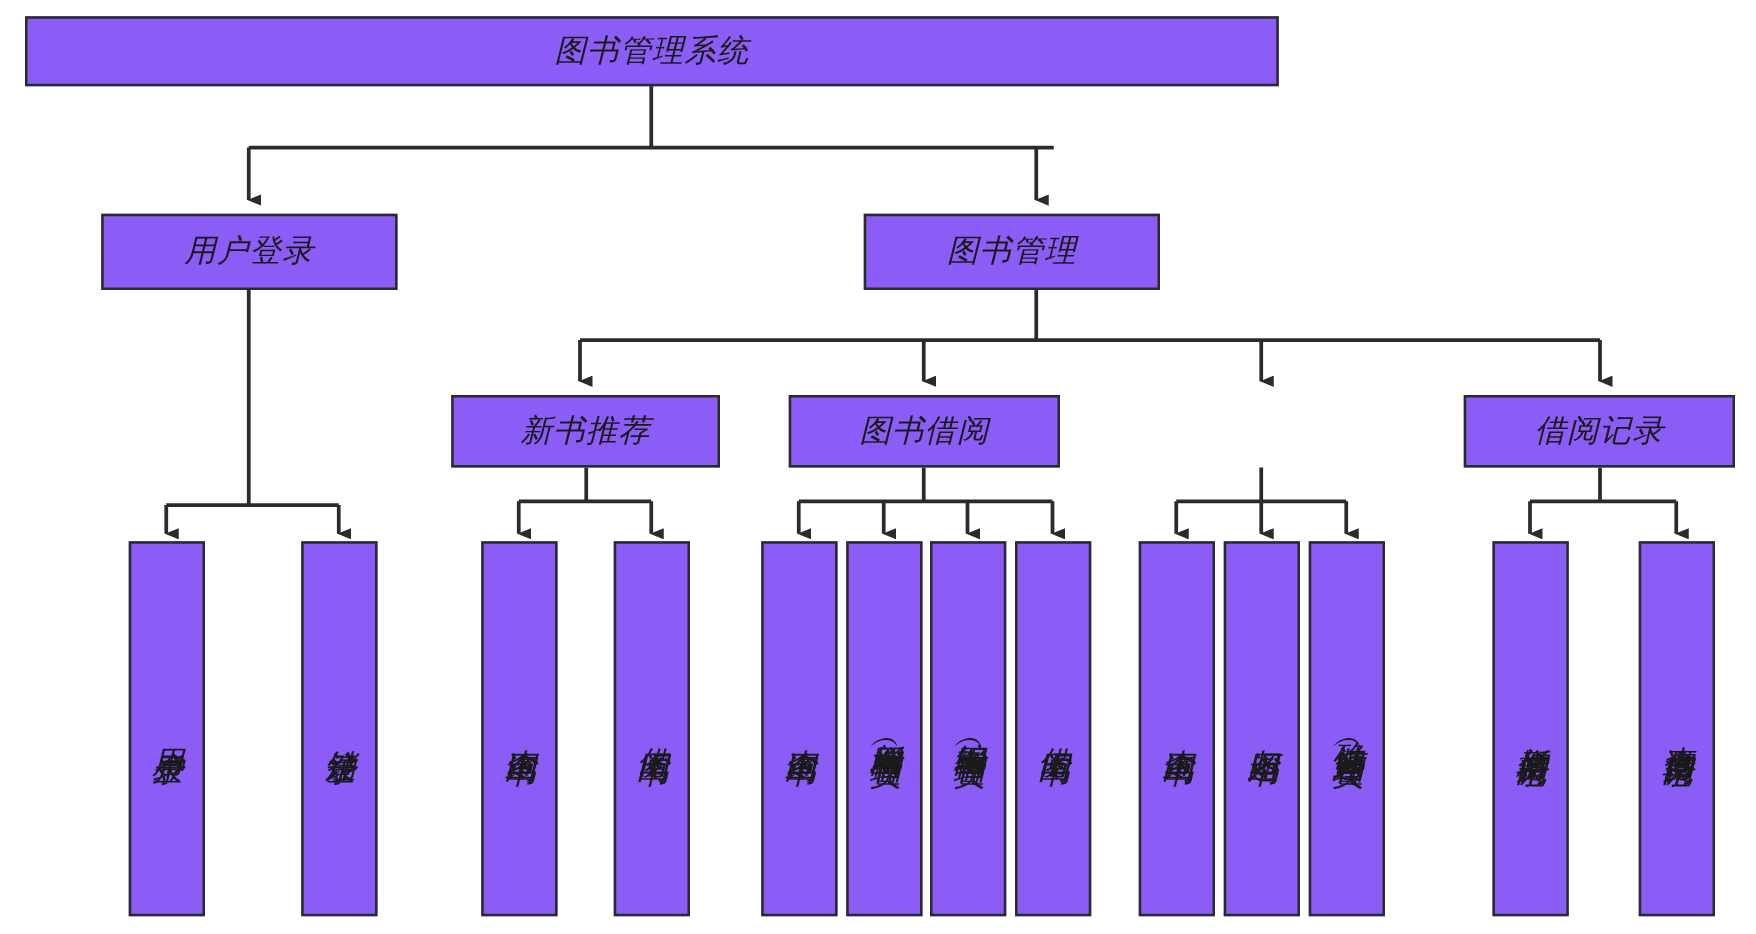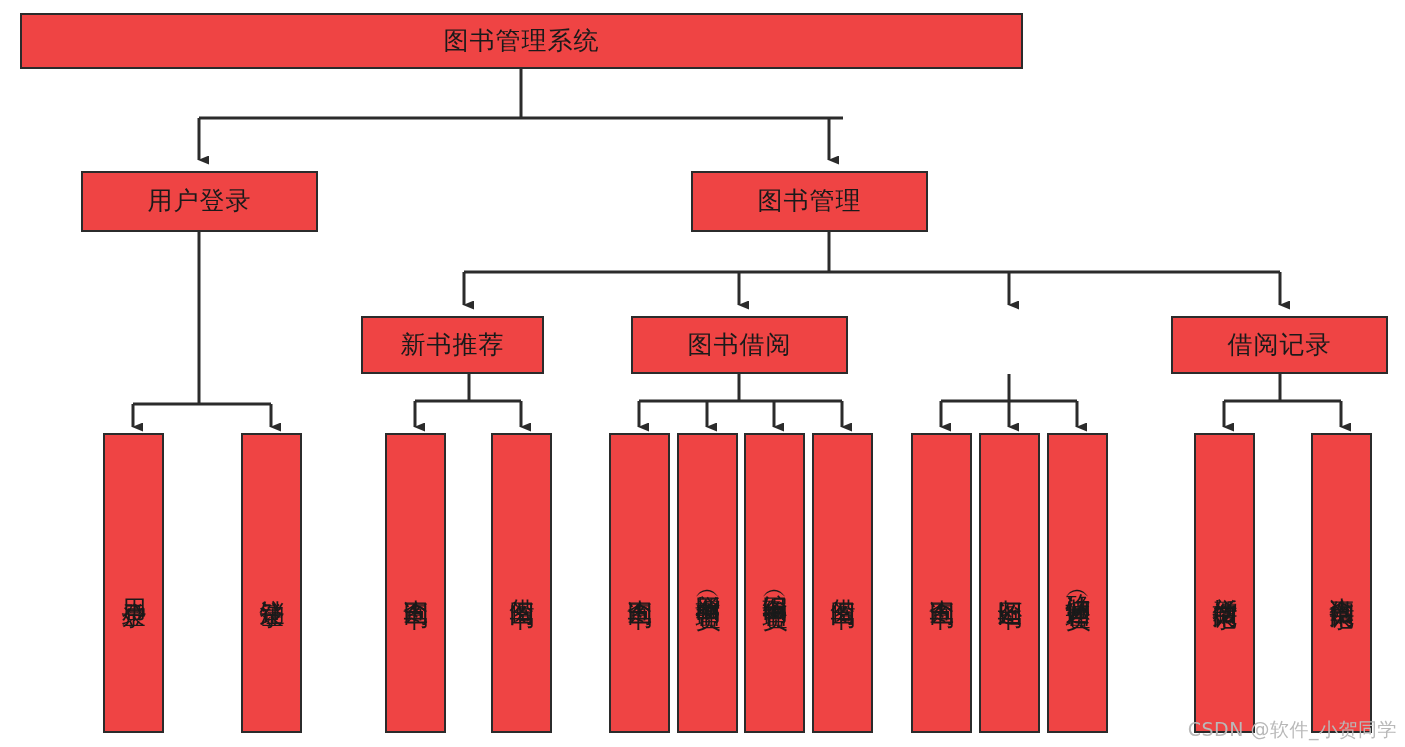--- a/index.html
+++ b/index.html
@@ -23,25 +23,26 @@
     left: 0;
     top: 0;
     width: 1405px;
     height: 747px;
     pointer-events: none;
   }
   .node {
     position: absolute;
     box-sizing: border-box;
     border: 2.5px solid #2b2b2b;
-    background: #ef4444;
+    background: #8b5cf6;
     display: flex;
     align-items: center;
     justify-content: center;
     color: #1a1a1a;
+    font-style: italic;
   }
   .node-label {
     display: block;
     text-align: center;
     line-height: 1.05;
     letter-spacing: 0.5px;
     color: #1a1a1a;
     user-select: none;
   }
   
@@ -139,21 +140,21 @@
   </div>
 
   <div class="node horiz tier2" style="left:81px; top:171px; width:237px; height:61px;">
     <span class="node-label">用户登录</span>
   </div>
 
   <div class="node horiz tier2" style="left:691px; top:171px; width:237px; height:61px;">
     <span class="node-label">图书管理</span>
   </div>
 
-  <div class="node horiz tier3" style="left:361px; top:316px; width:183px; height:58px;">
+  <div class="node horiz tier3" style="left:361px; top:316px; width:215px; height:58px;">
     <span class="node-label">新书推荐</span>
   </div>
 
   <div class="node horiz tier3" style="left:631px; top:316px; width:217px; height:58px;">
     <span class="node-label">图书借阅</span>
   </div>
 
 
   <div class="node horiz tier3" style="left:1171px; top:316px; width:217px; height:58px;">
     <span class="node-label">借阅记录</span>
@@ -204,15 +205,14 @@
   </div>
 
   <div class="node leaf" style="left:1194px; top:433px; width:61px; height:300px;">
     <span class="node-label">新增借阅记录</span>
   </div>
 
   <div class="node leaf" style="left:1311px; top:433px; width:61px; height:300px;">
     <span class="node-label">查询借阅记录</span>
   </div>
 
-  <div id="watermark">CSDN @软件_小贺同学</div>
 
 </div>
 
 </body></html>

